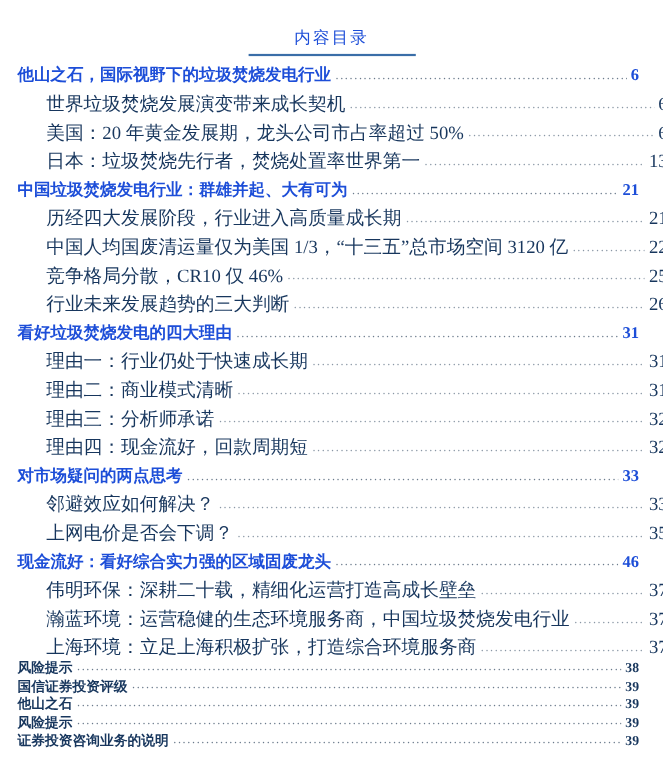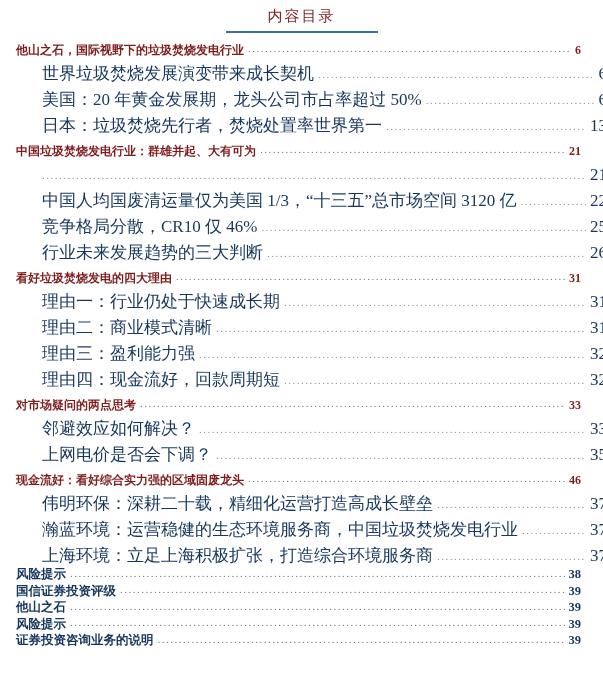--- a/index.html
+++ b/index.html
@@ -17,23 +17,23 @@
   .page {
     position: relative;
     width: 603px;
     height: 689px;
     box-sizing: border-box;
     padding: 0 10px;
   }
   .toc-title {
     text-align: center;
     font-size: 15px;
-    color: #7f1d1d;
+    color: #1d4ed8;
     letter-spacing: 2px;
-    padding-top: 7px;
+    padding-top: 25px;
     padding-bottom: 5px;
     font-family: "Liberation Sans", sans-serif;
   }
   .title-rule {
     width: 152px;
     height: 2px;
     background: #3a6ea8;
     margin: 0 auto 6px auto;
   }
   .toc-list {
@@ -66,22 +66,22 @@
     text-align: right;
   }
 
   
   .lvl1 {
     margin-top: 11px;
     margin-bottom: 4px;
   }
   .lvl1 .label, .lvl1 .page-no {
     font-weight: bold;
-    font-size: 12px;
-    color: #7f1d1d;
+    font-size: 15px;
+    color: #1d4ed8;
     font-family: "Liberation Serif", serif;
   }
   .lvl1 .dots { color: #6b7b8c; }
 
   
   .lvl2 {
     margin-top: 9px;
     margin-bottom: 4px;
     padding-left: 26px;
   }
@@ -129,20 +129,21 @@
         <span class="label">日本：垃圾焚烧先行者，焚烧处置率世界第一</span>
         <span class="dots">....................................................................................................................................................</span>
         <span class="page-no">13</span>
       </div>
       <div class="entry lvl1">
         <span class="label">中国垃圾焚烧发电行业：群雄并起、大有可为</span>
         <span class="dots">....................................................................................................................................................</span>
         <span class="page-no">21</span>
       </div>
       <div class="entry lvl2">
+        <span class="label">历经四大发展阶段，行业进入高质量成长期</span>
         <span class="dots">....................................................................................................................................................</span>
         <span class="page-no">21</span>
       </div>
       <div class="entry lvl2">
         <span class="label">中国人均国废清运量仅为美国 1/3，“十三五”总市场空间 3120 亿</span>
         <span class="dots">....................................................................................................................................................</span>
         <span class="page-no">22</span>
       </div>
       <div class="entry lvl2">
         <span class="label">竞争格局分散，CR10 仅 46%</span>
@@ -163,21 +164,21 @@
         <span class="label">理由一：行业仍处于快速成长期</span>
         <span class="dots">....................................................................................................................................................</span>
         <span class="page-no">31</span>
       </div>
       <div class="entry lvl2">
         <span class="label">理由二：商业模式清晰</span>
         <span class="dots">....................................................................................................................................................</span>
         <span class="page-no">31</span>
       </div>
       <div class="entry lvl2">
-        <span class="label">理由三：盈利能力强</span>
+        <span class="label">理由三：分析师承诺</span>
         <span class="dots">....................................................................................................................................................</span>
         <span class="page-no">32</span>
       </div>
       <div class="entry lvl2">
         <span class="label">理由四：现金流好，回款周期短</span>
         <span class="dots">....................................................................................................................................................</span>
         <span class="page-no">32</span>
       </div>
       <div class="entry lvl1">
         <span class="label">对市场疑问的两点思考</span>

